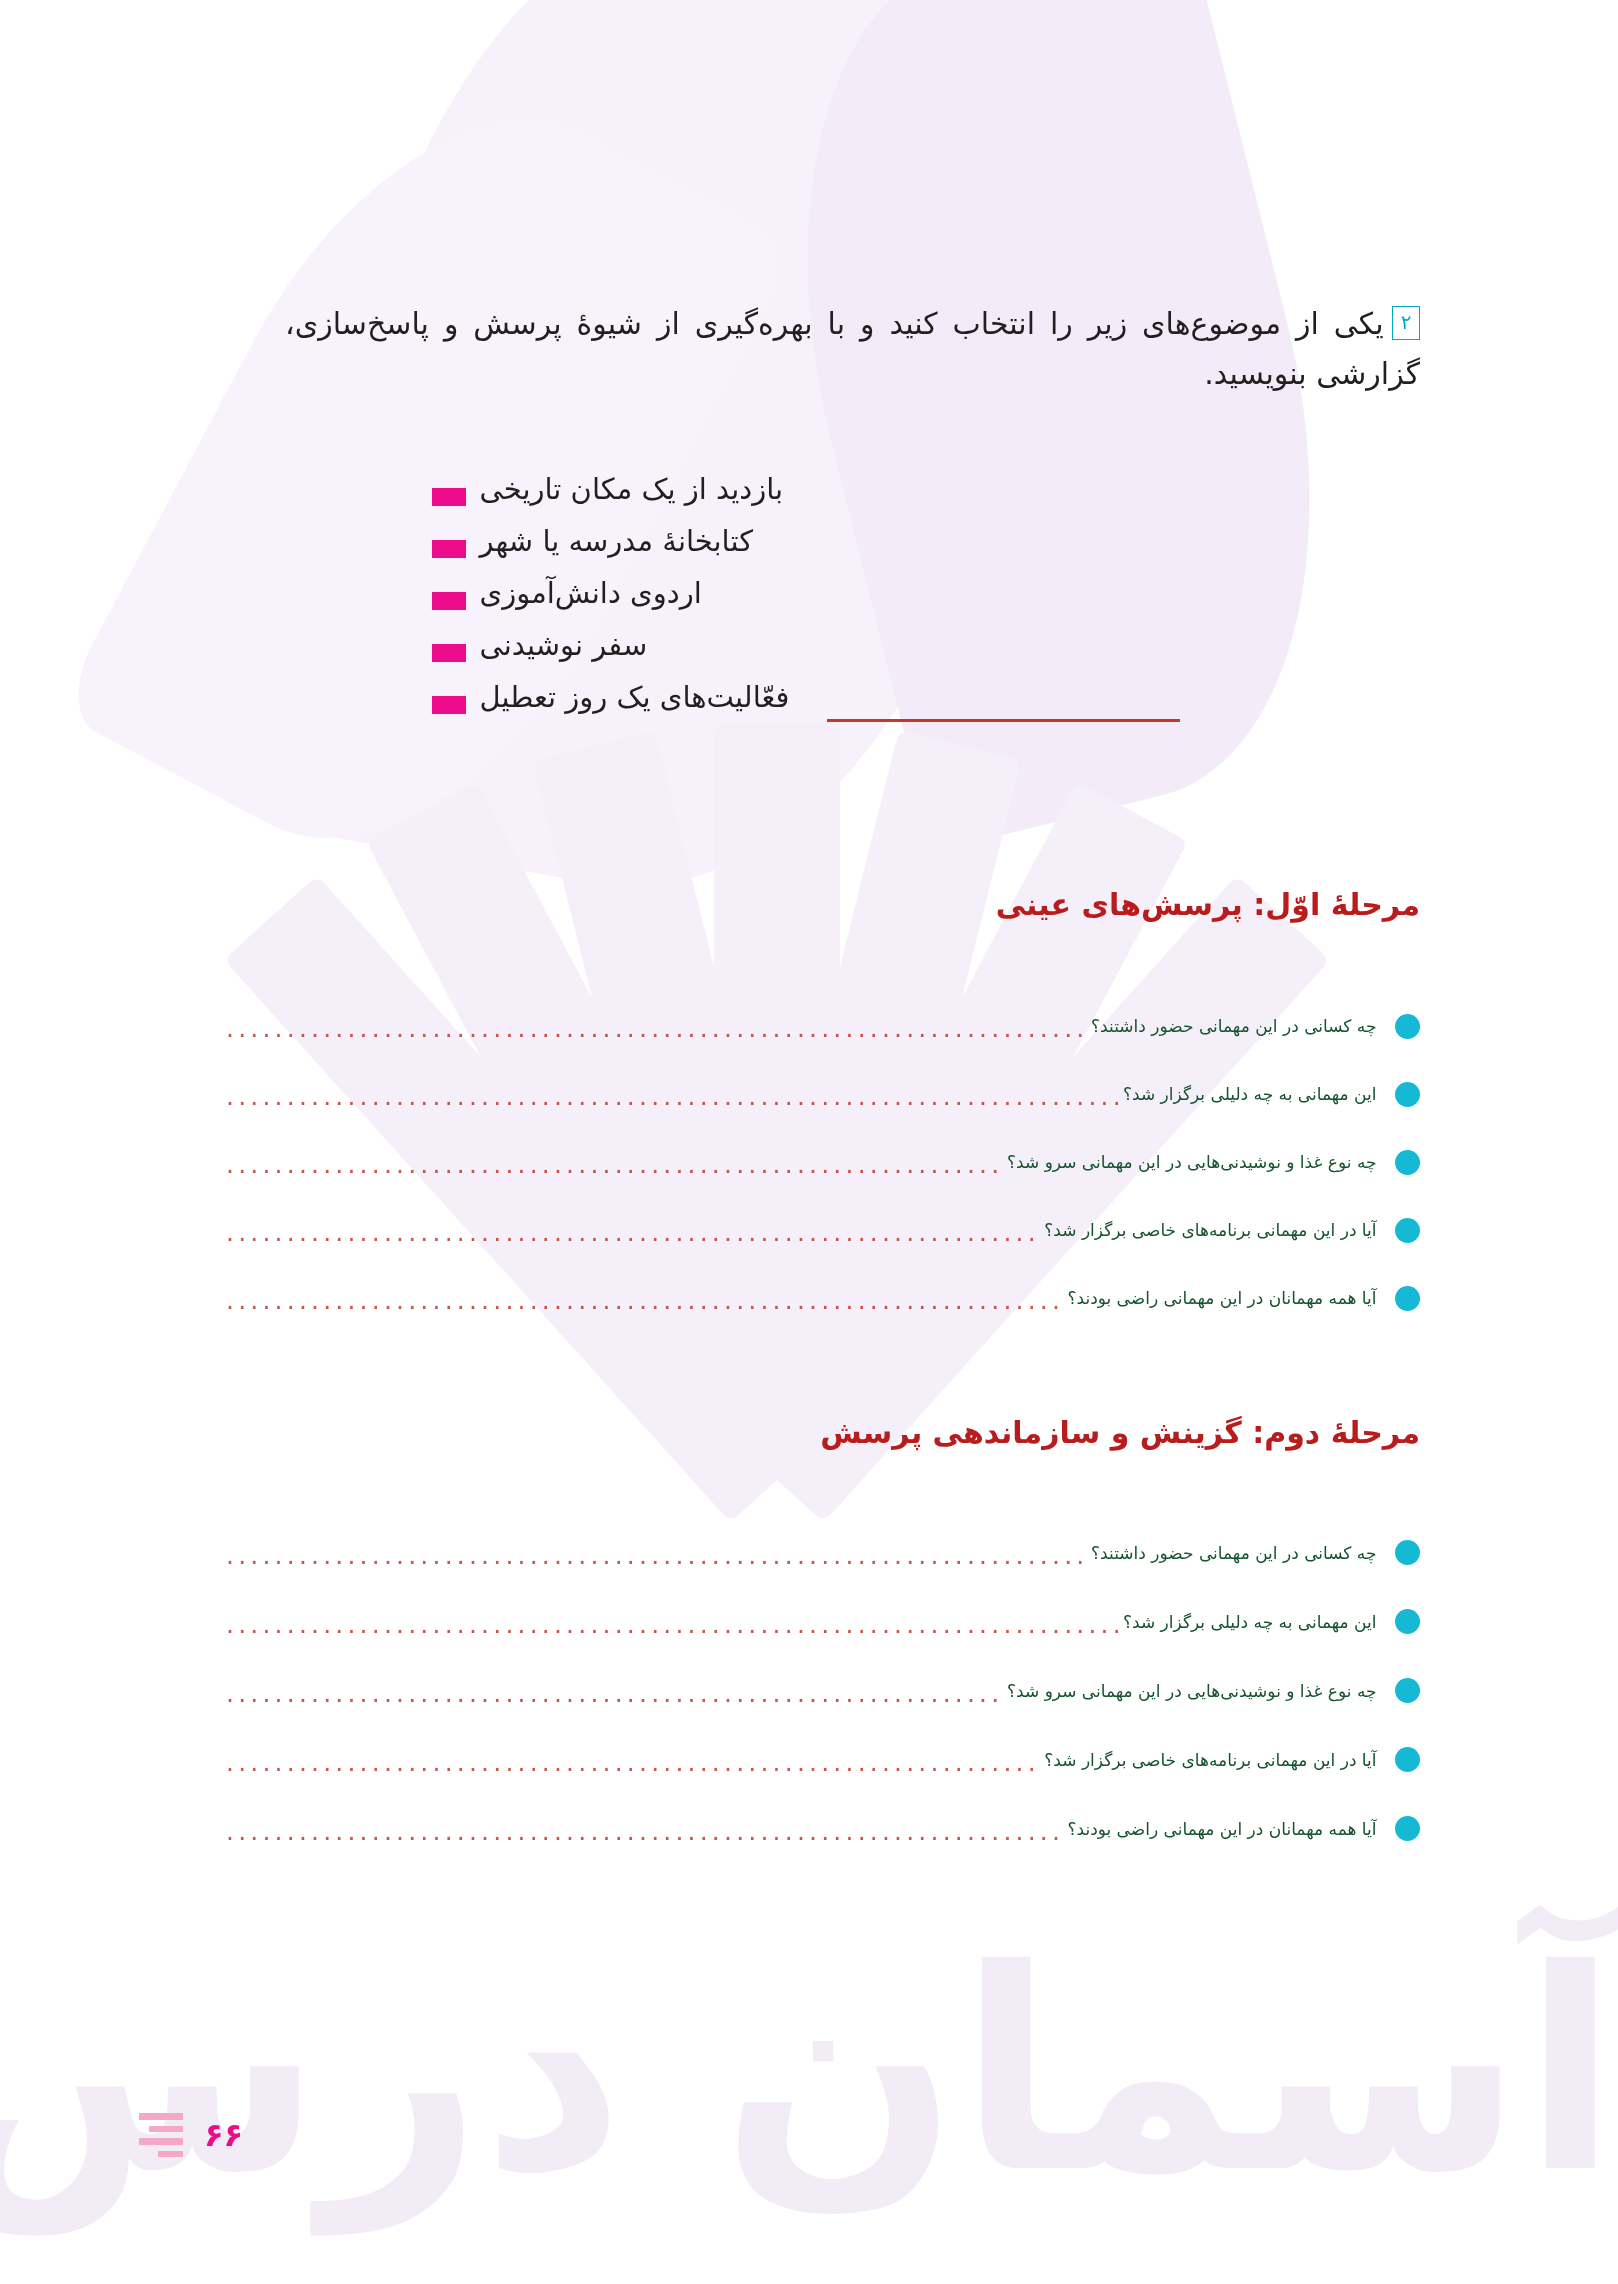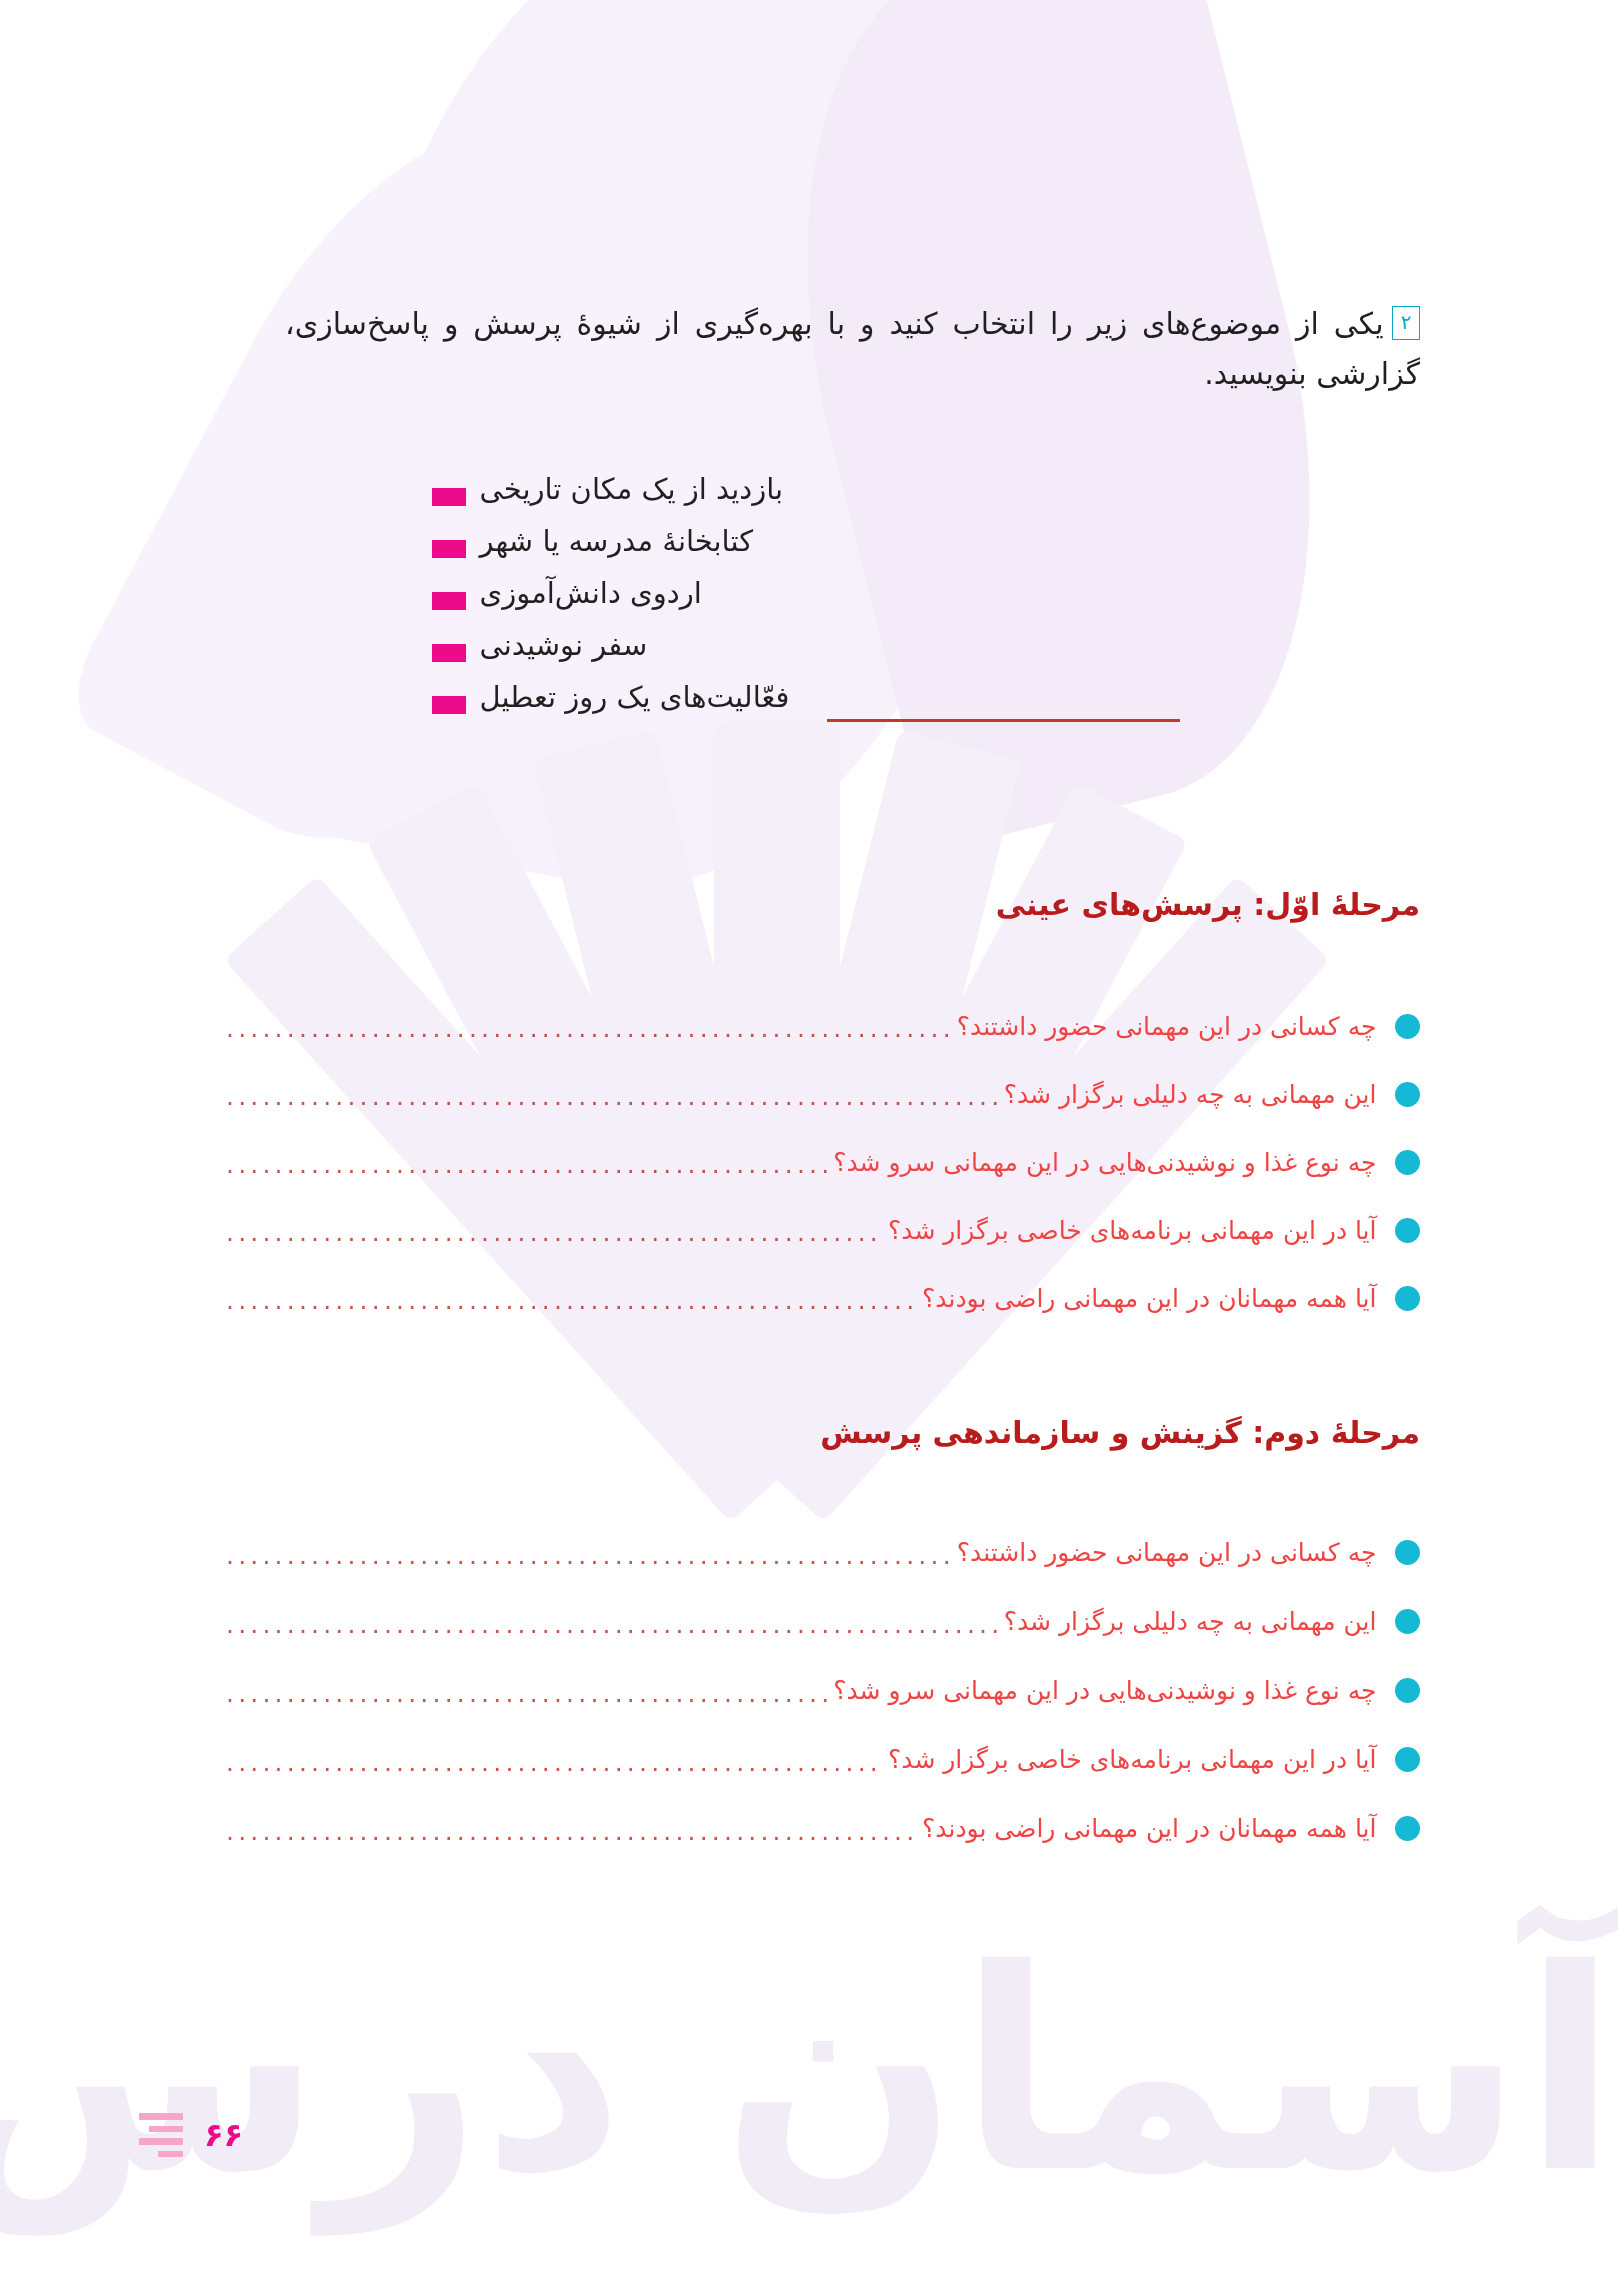--- a/index.html
+++ b/index.html
@@ -162,22 +162,22 @@
   .qlist-2 .q-row { height: 69px; }
   .q-dot {
     width: 25px;
     height: 25px;
     border-radius: 50%;
     background: #16b9d4;
     flex: 0 0 auto;
     margin-left: 18.5px;
   }
   .q-text {
-    font-size: 25px;
-    color: #ef4444;
+    font-size: 17px;
+    color: #14532d;
     white-space: nowrap;
     flex: 0 0 auto;
   }
   .q-dots {
     flex: 1 1 auto;
     height: 23.5px;
     margin-right: 5px;
     overflow: hidden;
     color: #c0392b;
     font-size: 25px;

